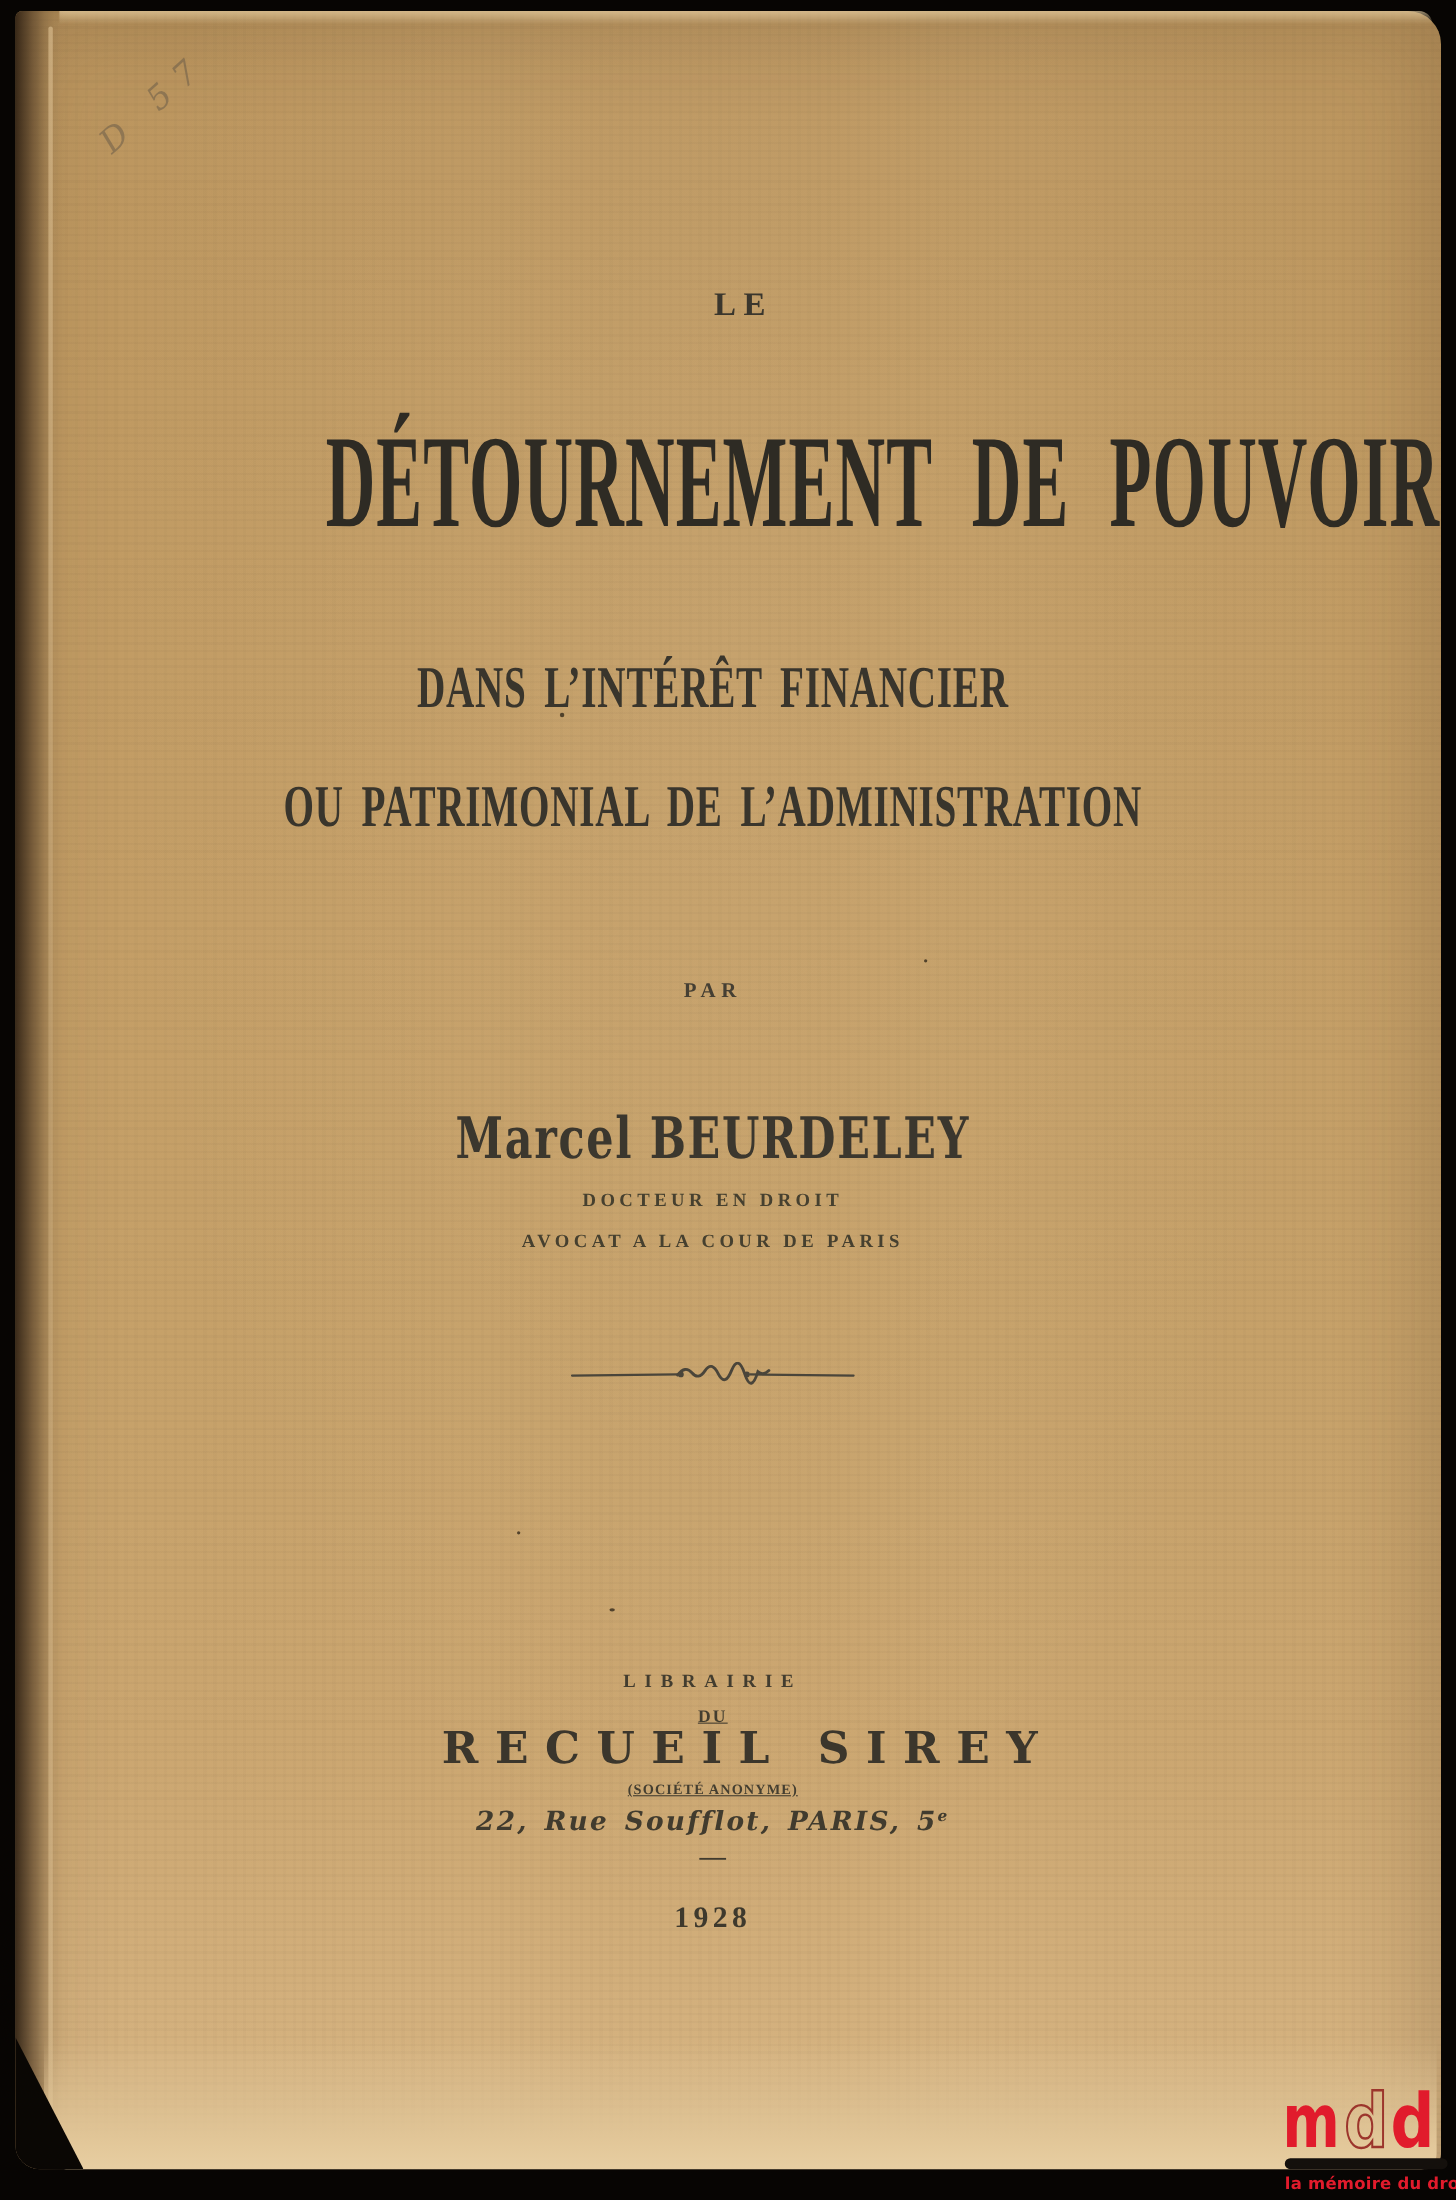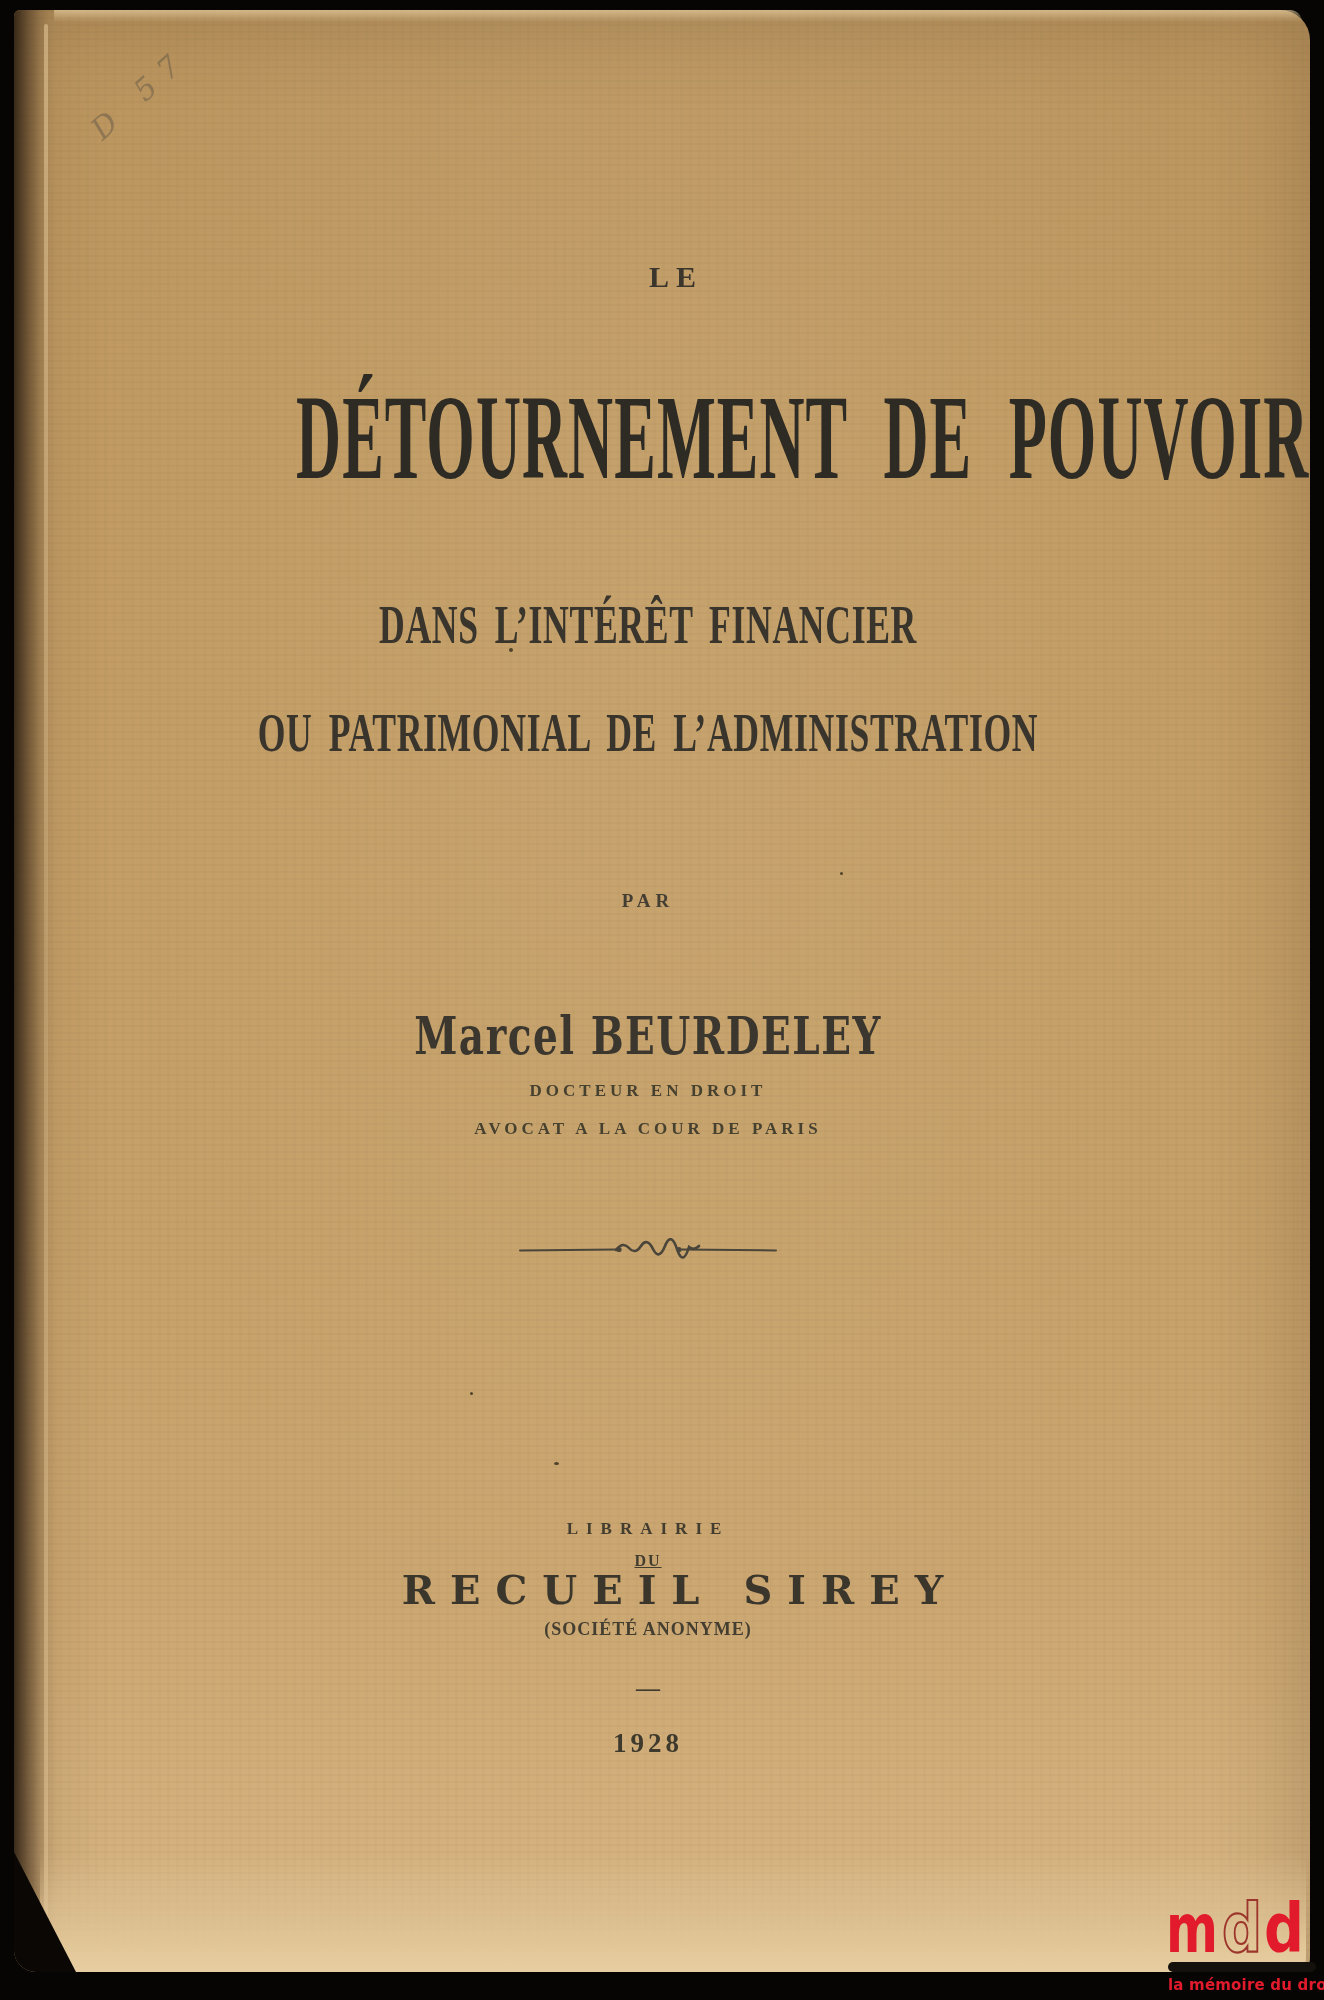--- a/index.html
+++ b/index.html
@@ -72,21 +72,21 @@
     font-family:"DejaVu Serif", serif; color:#3b372e;
     transform:scaleX(0.75); transform-origin:50% 50%; }
   .qualification { font-size:17px; font-weight:700; letter-spacing:4px; color:#46402f; }
   .qual-1     { top:1072px; }
   .qual-2     { top:1110px; }
   .divider-line { top:1228px; }
   .imprint-librairie { top:1510px; font-size:17px; font-weight:700; letter-spacing:8px; color:#433d2f; }
   .imprint-du        { top:1543px; font-size:16px; font-weight:700; letter-spacing:2px; color:#433d2f;text-decoration:underline; }
   .imprint-name      { top:1560px; font-size:40px; font-weight:700; letter-spacing:15px;
     font-family:"DejaVu Serif", serif; color:#3b362c;margin-left:32px; }
-  .imprint-company   { top:1610px; font-size:18px; font-weight:700; letter-spacing:1px; color:#443e30; }
+  .imprint-company   { top:1610px; font-size:13px; font-weight:700; letter-spacing:1px; color:#443e30;text-decoration:underline; }
   .imprint-address   { top:1634px; font-size:24px; font-weight:700; font-style:italic;
     font-family:"DejaVu Serif", serif; letter-spacing:2px; word-spacing:4px; color:#413b2e; }
   .imprint-address sup { font-size:14px; }
   .imprint-sep       { top:1666px; font-size:24px; font-weight:700; color:#413b2e; }
   .imprint-year      { top:1720px; font-size:27px; font-weight:700; letter-spacing:4px; color:#3e392d; }
   
   .watermark { position:absolute; right:4px; bottom:2px; width:156px; height:108px; }
   .mdd-logo { position:absolute; left:0; top:0; }
   .mdd-tagline {
     position:absolute; left:4px; top:86px; width:150px;
@@ -137,20 +137,23 @@
           </g>
           <circle cx="101" cy="11.5" r="2.6" fill="#4a453a"></circle>
           <circle cx="161" cy="11.5" r="2.6" fill="#4a453a"></circle>
         </svg>
       </div>
 
       <div class="line imprint-librairie">LIBRAIRIE</div>
       <div class="line imprint-du">DU</div>
       <div class="line imprint-name">RECUEIL SIREY</div>
       <div class="line imprint-company">(SOCIÉTÉ ANONYME)</div>
+      <div class="line imprint-address">
+        <span>22, Rue Soufflot, PARIS, 5</span><sup>e</sup>
+      </div>
       <div class="line imprint-sep">—</div>
       <div class="line imprint-year">1928</div>
     </div>
   </div>
 
   <div class="watermark">
     <svg class="mdd-logo" width="156" height="86" viewBox="0 0 156 86">
       <g font-family="DejaVu Sans, sans-serif" font-weight="bold" font-size="68">
         <text x="2" y="62" fill="#e11b2c" textLength="52" lengthAdjust="spacingAndGlyphs">m</text>
         <text x="58" y="62" fill="none" stroke="#9c352c" stroke-width="2.2" textLength="40" lengthAdjust="spacingAndGlyphs">d</text>

